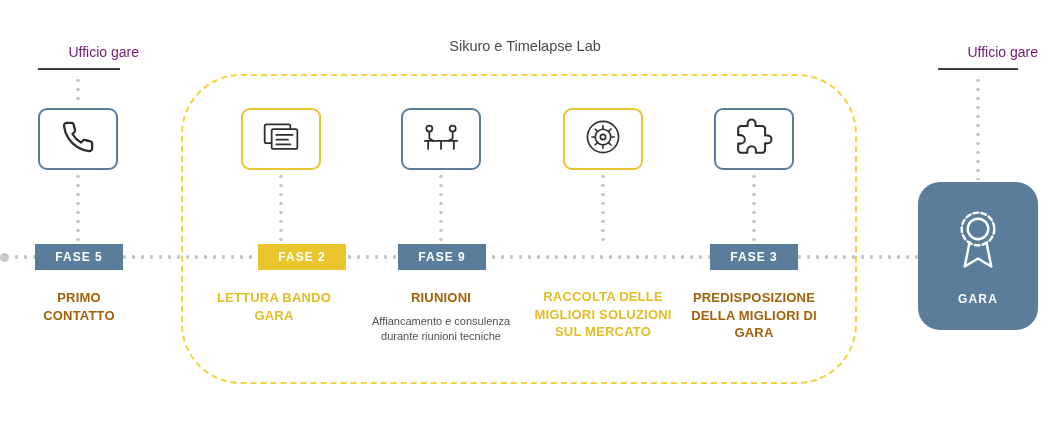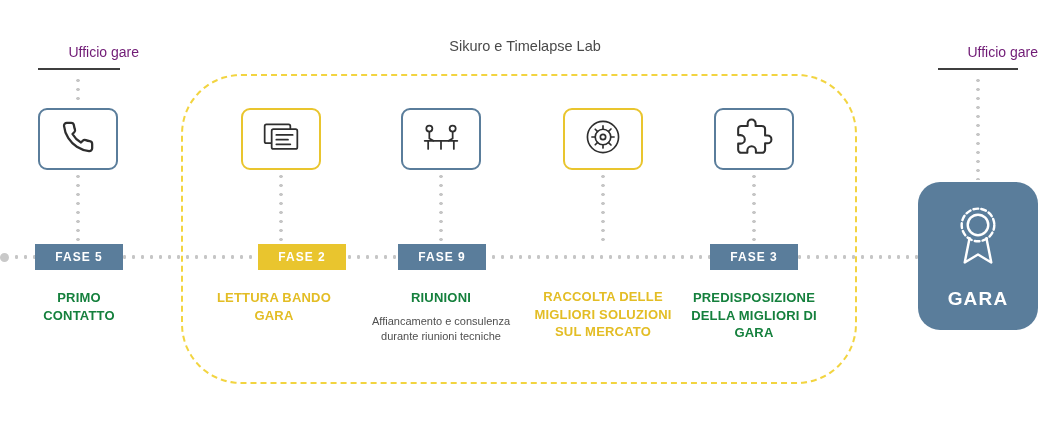--- a/index.html
+++ b/index.html
@@ -35,30 +35,30 @@
   .icon-box.yellow{border:2px solid #e9c52e;}
   .badge{
     width:88px;height:26px;display:flex;align-items:center;justify-content:center;
     color:#ffffff;font-size:12px;font-weight:bold;letter-spacing:1px;
   }
   .badge.blue{background:#5a7d9b;}
   .badge.yellow{background:#e9c52e;}
   .ptitle{
     text-align:center;font-size:13px;font-weight:bold;line-height:1.35;letter-spacing:.2px;
   }
-  .ptitle.blue{color:#15803d;}
+  .ptitle.blue{color:#a16207;}
   .ptitle.yellow{color:#e3bd25;}
   .psubtitle{
     text-align:center;font-size:11px;color:#4f4f4f;line-height:1.35;
   }
   .result-card{
     width:120px;height:148px;border-radius:22px;background:#5a7d9b;
     display:flex;flex-direction:column;align-items:center;justify-content:center;gap:10px;
   }
-  .result-label{color:#ffffff;font-size:19px;font-weight:bold;letter-spacing:1.2px;}
+  .result-label{color:#ffffff;font-size:12px;font-weight:bold;letter-spacing:1.2px;}
 </style>
 </head>
 <body>
 
 <div class="stage">
 
   <div class="abs start-dot" style="left:0;top:253px;"></div>
   <div class="abs hdots" style="left:12px;top:254px;width:906px;"></div>
 
   <div class="abs office-label" style="left:19px;top:44px;">Ufficio gare</div>

